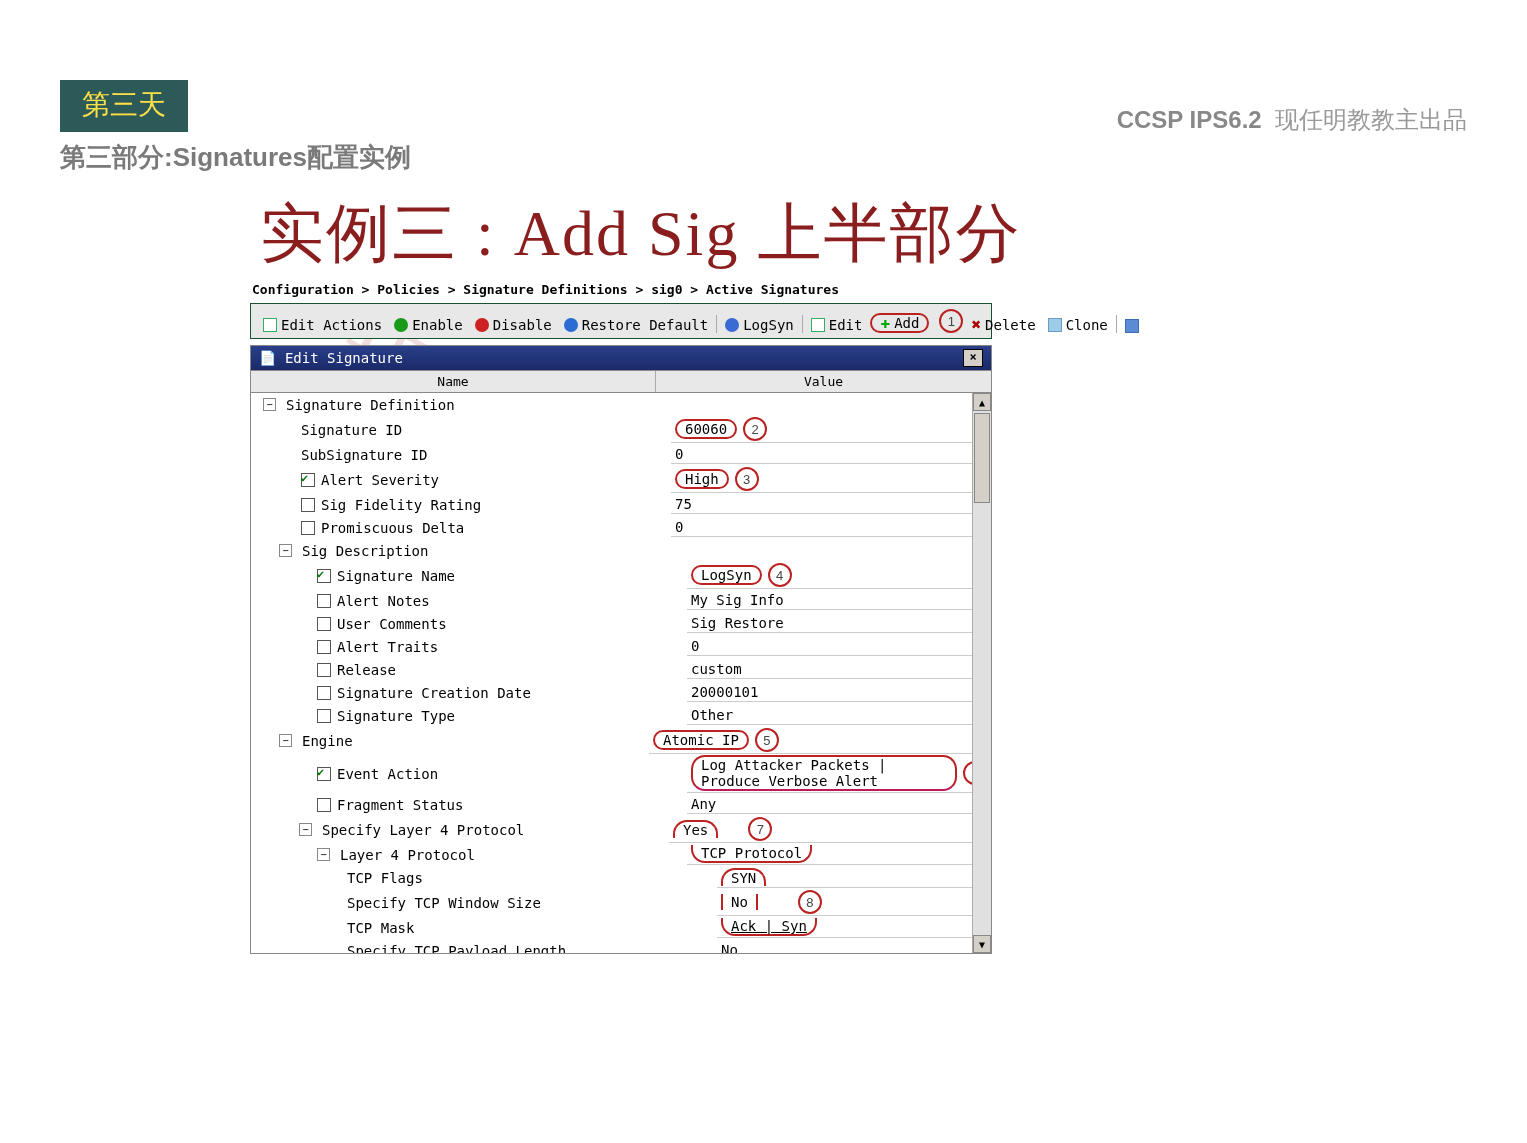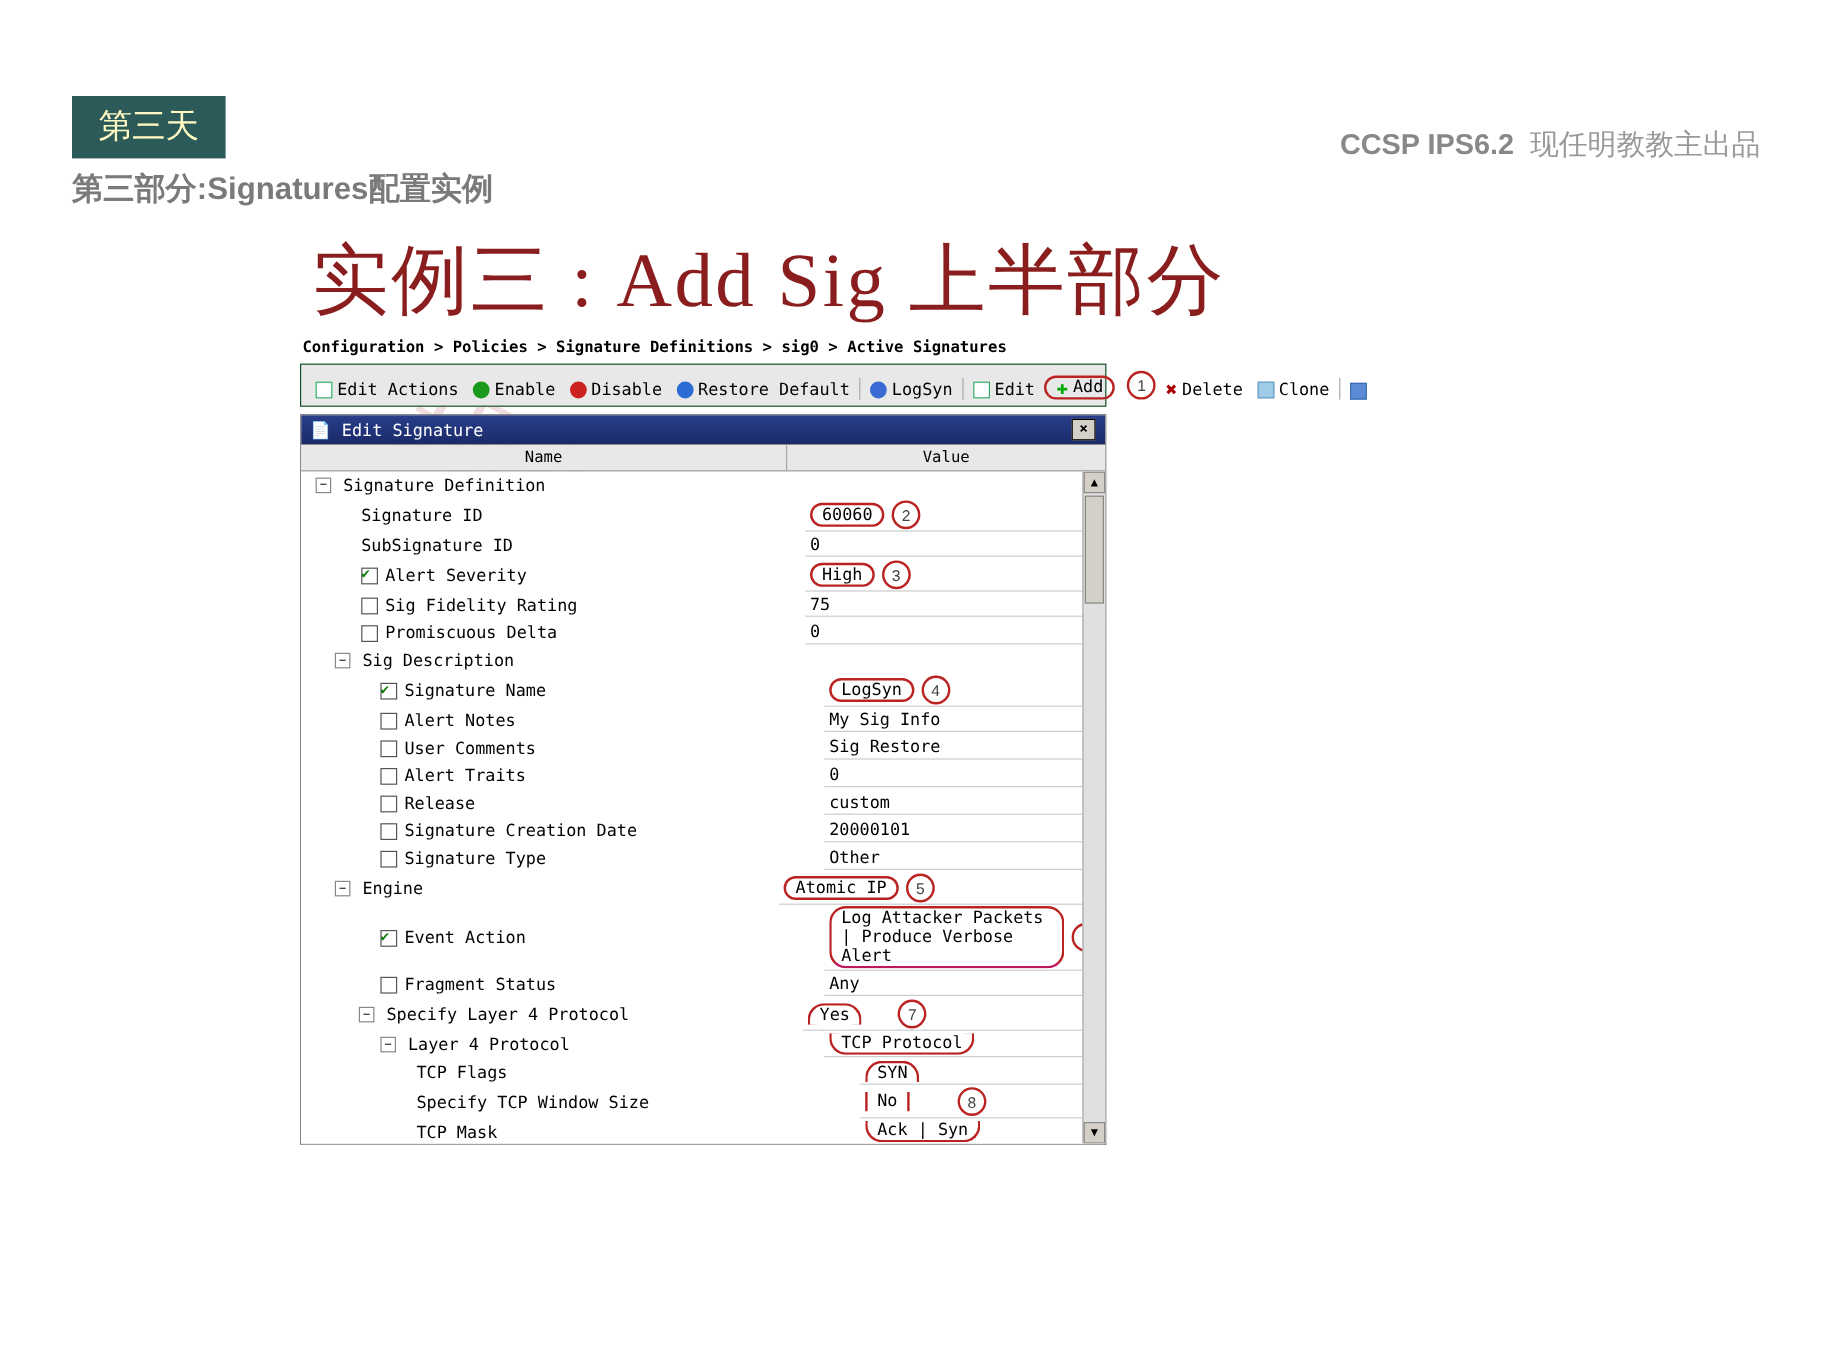--- a/index.html
+++ b/index.html
@@ -1,29 +1,29 @@
 <!DOCTYPE html>
 <html><head>
 <meta charset="utf-8">
 <style>
   html,body{margin:0;padding:0;background:#fff;font-family:"Microsoft YaHei",SimSun,Arial,sans-serif;}
   .page{width:1527px;height:1143px;position:relative;background:#fff;overflow:hidden;}
 
   
   .header-block{position:absolute;left:60px;top:80px;}
-  .day-tag{background:#2b5a58;color:#fef9c3;font-size:28px;padding:6px 22px 8px 22px;display:inline-block;}
+  .day-tag{background:#2b5a58;color:#fde047;font-size:28px;padding:6px 22px 8px 22px;display:inline-block;}
   .section-sub{color:#7a7a7a;font-size:26px;font-weight:bold;margin-top:8px;}
   .top-right{position:absolute;right:60px;top:104px;color:#999;font-size:24px;}
   .top-right b{color:#888;}
 
   
   .main-title{position:absolute;left:260px;top:190px;color:#8a1d1d;font-family:"SimSun","宋体",serif;font-size:64px;letter-spacing:2px;}
 
   
-  .shot{position:absolute;left:250px;top:278px;width:672px;font-family:"Tahoma","SimSun",monospace;font-size:14px;color:#000;}
+  .shot{position:absolute;left:250px;top:278px;width:742px;font-family:"Tahoma","SimSun",monospace;font-size:14px;color:#000;}
 
   .crumb{font-weight:bold;font-size:13px;padding:4px 0 6px 2px;}
 
   .toolbar{background:#e8e8e8;border:1px solid #14532d;padding:5px 8px;display:flex;align-items:flex-end;gap:4px;flex-wrap:nowrap;font-size:14px;}
   .tb-btn{display:inline-flex;align-items:center;gap:4px;padding:0 4px;white-space:nowrap;}
   .ic{width:14px;height:14px;display:inline-block;}
   .ic-edit{background:#fff;border:1px solid #3a6;box-sizing:border-box;}
   .ic-enable{background:#1a9a1a;border-radius:50%;}
   .ic-disable{background:#c22;border-radius:50%;}
   .ic-restore{background:#2a6bd4;border-radius:50%;}
@@ -331,21 +331,21 @@
               <span class="red-oval" style="border-radius:0;border-top:none;border-bottom:none;">No</span>
               <span class="red-circ" style="margin-left:40px;">8</span>
             </div>
           </div>
 
       <div class="row">
             <div class="n" style="--ind:96px;">
               <span>TCP Mask</span>
             </div>
             <div class="v">
-              <span class="red-oval" style="border-top-left-radius:0;border-top-right-radius:0;border-top:none;">Ack | Syn</span>
+              <span class="red-oval" style="border-top-left-radius:0;border-top-right-radius:0;border-top:none;text-decoration:underline;">Ack | Syn</span>
             </div>
           </div>
 
       <div class="row">
             <div class="n" style="--ind:96px;">
               <span>Specify TCP Payload Length</span>
             </div>
             <div class="v">No</div>
           </div>
 

